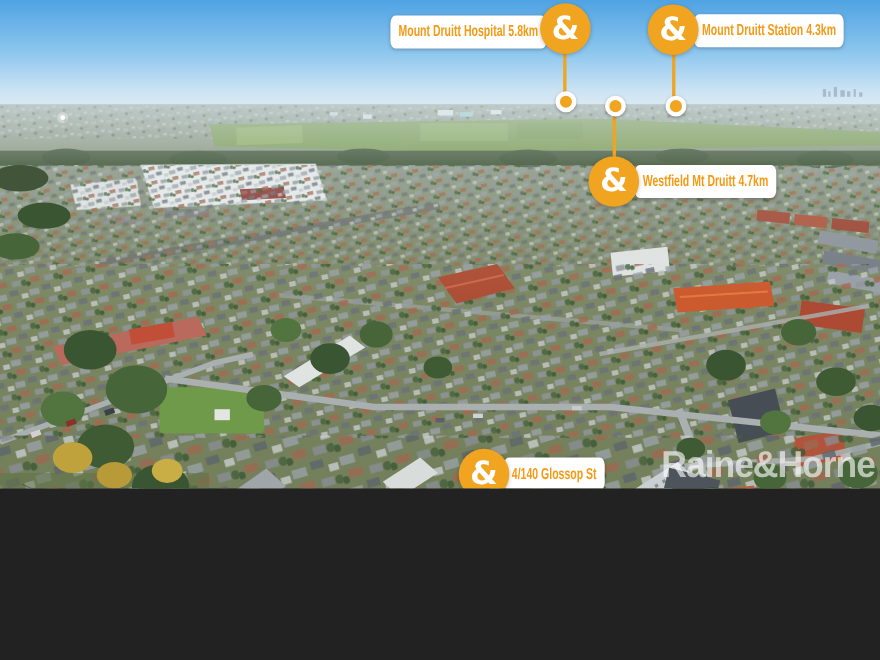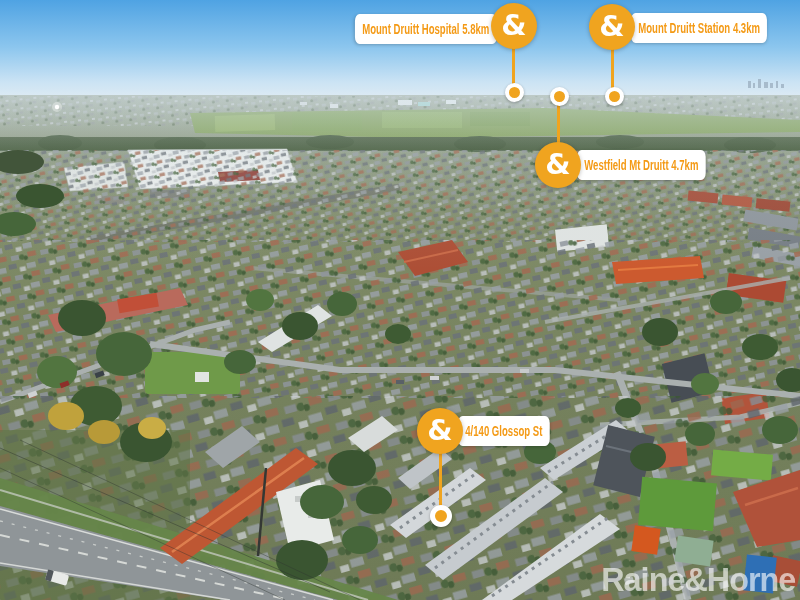--- a/index.html
+++ b/index.html
@@ -1,17 +1,17 @@
 <!DOCTYPE html>
 <html><head>
 <meta charset="utf-8">
 <style>
   html,body{margin:0;padding:0;background:#222;}
   .stage{
-    position:relative;width:800px;height:600px;overflow:hidden;
+    position:relative;width:800px;height:444px;overflow:hidden;
     font-family:"Liberation Sans", sans-serif;background:#8a957e;
   }
   svg.photo{position:absolute;left:0;top:0;display:block;}
   
   .pin-label{
     position:absolute;height:30px;line-height:30px;padding:0 11px;
     background:#ffffff;color:#F49A15;font-weight:700;font-size:14.5px;
     white-space:nowrap;border-radius:7px;z-index:3;
     box-shadow:0 1px 4px rgba(0,0,0,.22);
     transform:scaleX(.66);transform-origin:0 50%;

